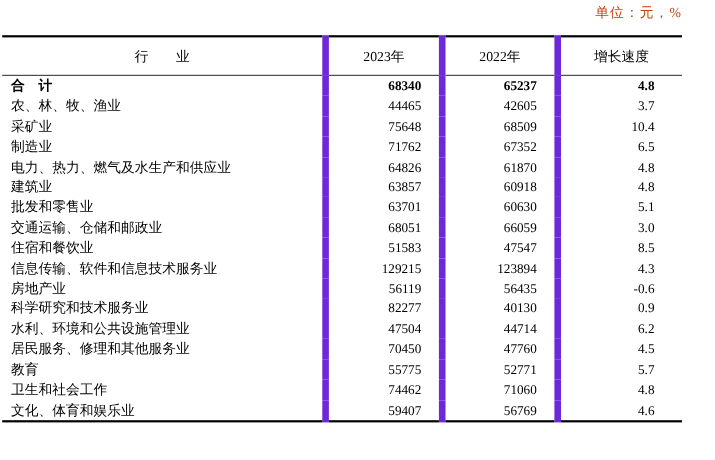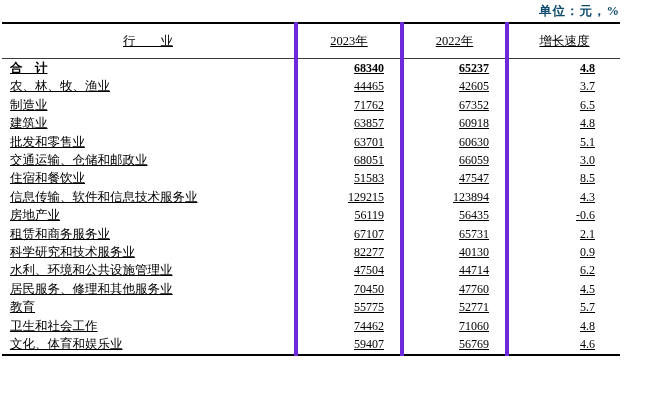--- a/index.html
+++ b/index.html
@@ -19,28 +19,27 @@
   .unit-label {
     position: absolute;
     top: 3px;
     right: 30px;
     font-size: 12.5px;
     letter-spacing: 1px;
     font-family: "Liberation Serif", "DejaVu Serif", serif;
   }
   table.stats-table {
     position: absolute;
-    top: 22px;
+    top: 32px;
     left: 2px;
     width: 618px;
     border-collapse: collapse;
     table-layout: fixed;
     border-top: 2.5px solid #000000;
     border-bottom: 2.5px solid #000000;
-    text-decoration: underline;
   }
   col.c-industry { width: 294px; }
   col.c-2023    { width: 106px; }
   col.c-2022    { width: 105px; }
   col.c-growth  { width: 113px; }
 
   thead th {
     height: 34px;
     font-size: 12.5px;
     font-weight: normal;
@@ -51,39 +50,39 @@
   }
   tbody td {
     height: 18.4px;
     font-size: 12px;
     line-height: 18.4px;
     padding: 0;
     vertical-align: middle;
     white-space: nowrap;
     overflow: hidden;
   }
-  .sep { border-left: 4px solid #6d28d9; }
+  .sep { border-left: 6px solid #6d28d9; }
 
   td.cell-industry {
     text-align: left;
     padding-left: 8px;
     font-size: 12.5px;
   }
   td.cell-num { text-align: right; }
   td.cell-2023   { padding-right: 16px; padding-left: 16px; }
   td.cell-2022   { padding-right: 16px; margin-top: 34px; }
   td.cell-growth { padding-right: 25px; }
 
   tr.total-row td { font-weight: bold; }
 </style>
 </head>
 <body>
 
 <div class="page">
-  <div class="unit-label" style="color: #0c4a6e; font-weight: bold;">单位：元，%</div>
+  <div class="unit-label" style="color: #c2410c;">单位：元，%</div>
 
   <table class="stats-table">
     <colgroup>
       <col class="c-industry">
       <col class="c-2023">
       <col class="c-2022">
       <col class="c-growth">
     </colgroup>
     <thead>
       <tr>
@@ -100,26 +99,38 @@
           <td class="cell-num cell-2022 sep">65237</td>
           <td class="cell-num cell-growth sep">4.8</td>
         </tr>
         <tr>
           <td class="cell-industry">农、林、牧、渔业</td>
           <td class="cell-num cell-2023 sep">44465</td>
           <td class="cell-num cell-2022 sep">42605</td>
           <td class="cell-num cell-growth sep">3.7</td>
         </tr>
         <tr>
+          <td class="cell-industry">采矿业</td>
+          <td class="cell-num cell-2023 sep">75648</td>
+          <td class="cell-num cell-2022 sep">68509</td>
+          <td class="cell-num cell-growth sep">10.4</td>
+        </tr>
+        <tr>
           <td class="cell-industry">制造业</td>
           <td class="cell-num cell-2023 sep">71762</td>
           <td class="cell-num cell-2022 sep">67352</td>
           <td class="cell-num cell-growth sep">6.5</td>
         </tr>
         <tr>
+          <td class="cell-industry">电力、热力、燃气及水生产和供应业</td>
+          <td class="cell-num cell-2023 sep">64826</td>
+          <td class="cell-num cell-2022 sep">61870</td>
+          <td class="cell-num cell-growth sep">4.8</td>
+        </tr>
+        <tr>
           <td class="cell-industry">建筑业</td>
           <td class="cell-num cell-2023 sep">63857</td>
           <td class="cell-num cell-2022 sep">60918</td>
           <td class="cell-num cell-growth sep">4.8</td>
         </tr>
         <tr>
           <td class="cell-industry">批发和零售业</td>
           <td class="cell-num cell-2023 sep">63701</td>
           <td class="cell-num cell-2022 sep">60630</td>
           <td class="cell-num cell-growth sep">5.1</td>
@@ -142,26 +153,20 @@
           <td class="cell-num cell-2022 sep">123894</td>
           <td class="cell-num cell-growth sep">4.3</td>
         </tr>
         <tr>
           <td class="cell-industry">房地产业</td>
           <td class="cell-num cell-2023 sep">56119</td>
           <td class="cell-num cell-2022 sep">56435</td>
           <td class="cell-num cell-growth sep">-0.6</td>
         </tr>
         <tr>
-          <td class="cell-industry">租赁和商务服务业</td>
-          <td class="cell-num cell-2023 sep">67107</td>
-          <td class="cell-num cell-2022 sep">65731</td>
-          <td class="cell-num cell-growth sep">2.1</td>
-        </tr>
-        <tr>
           <td class="cell-industry">科学研究和技术服务业</td>
           <td class="cell-num cell-2023 sep">82277</td>
           <td class="cell-num cell-2022 sep">40130</td>
           <td class="cell-num cell-growth sep">0.9</td>
         </tr>
         <tr>
           <td class="cell-industry">水利、环境和公共设施管理业</td>
           <td class="cell-num cell-2023 sep">47504</td>
           <td class="cell-num cell-2022 sep">44714</td>
           <td class="cell-num cell-growth sep">6.2</td>

